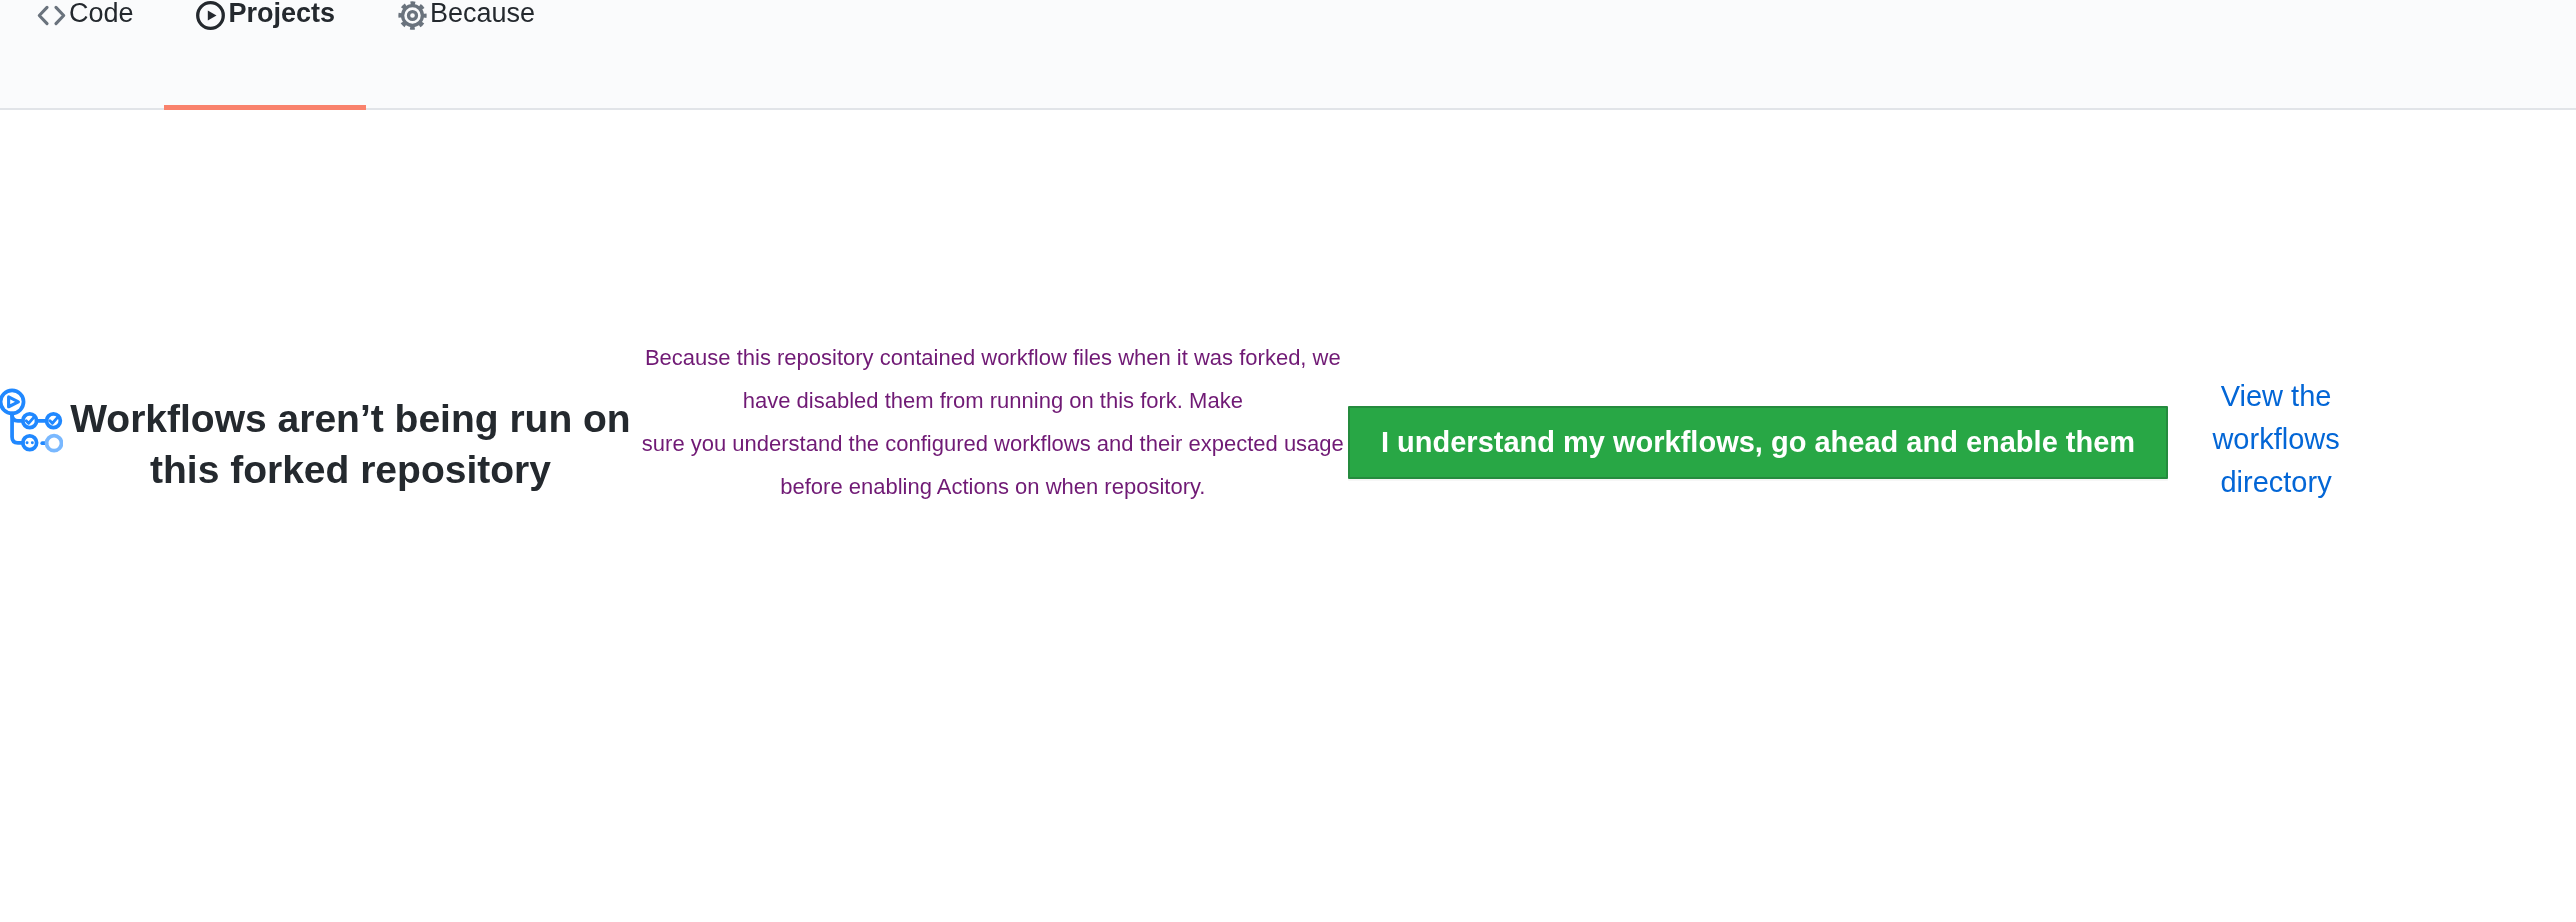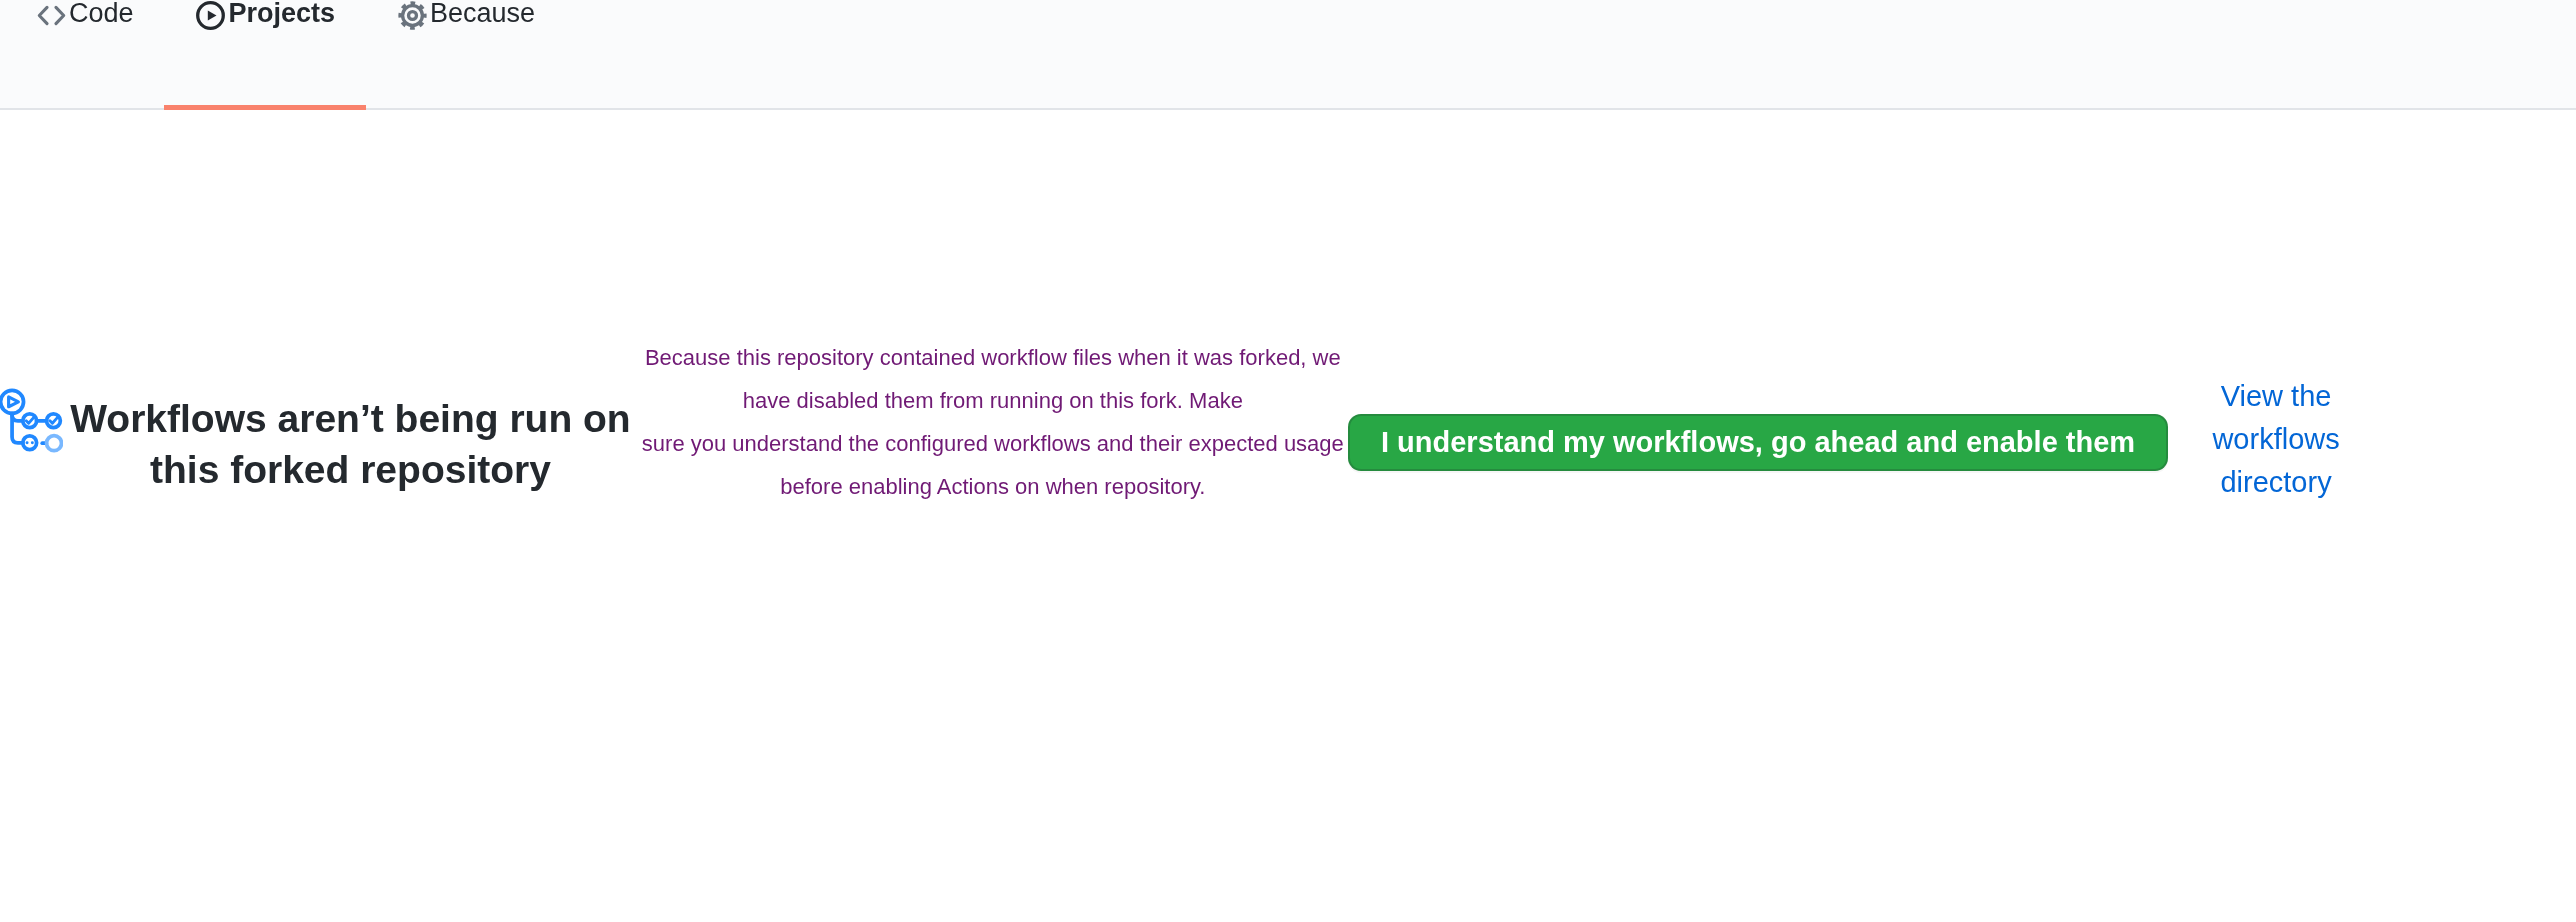--- a/index.html
+++ b/index.html
@@ -66,30 +66,30 @@
   .bs-desc {
     margin: 5.9px 0 0;
     font-size: 22px;
     line-height: 43px;
     color: #701a75;
   }
   .bs-desc span { display: block; }
 
   .btn-green {
     margin-top: 47px;
-    height: 57px;
+    height: 73px;
     padding: 0 31px;
     background: var(--button-green, #28a745);
     color: #ffffff;
     font-family: inherit;
     font-size: 29px;
     font-weight: 600;
     line-height: 1;
     border: 2px solid rgba(27, 31, 35, 0.2);
-    border-radius: 13px;
+    border-radius: 1px;
     cursor: pointer;
     box-shadow: 0 2px 0 rgba(27, 31, 35, 0.04);
     white-space: nowrap;
   }
 
   .wf-link {
     margin-top: 41px;
     font-size: 29px;
     line-height: 43px;
     color: var(--link-blue, #0366d6);

